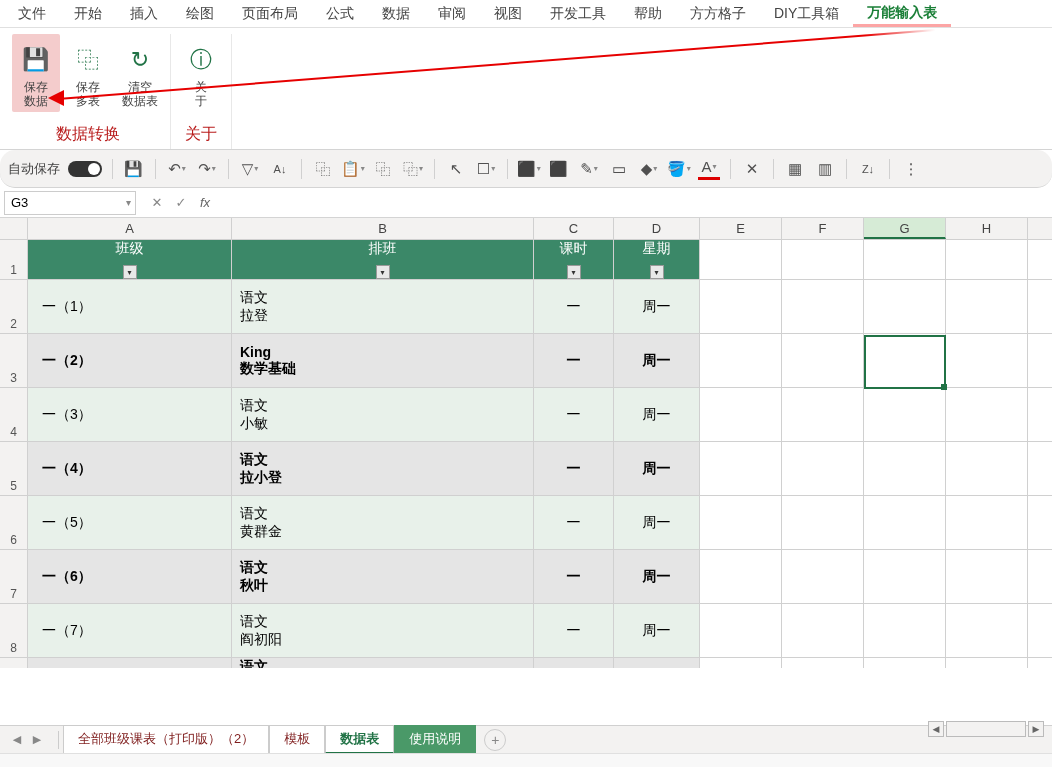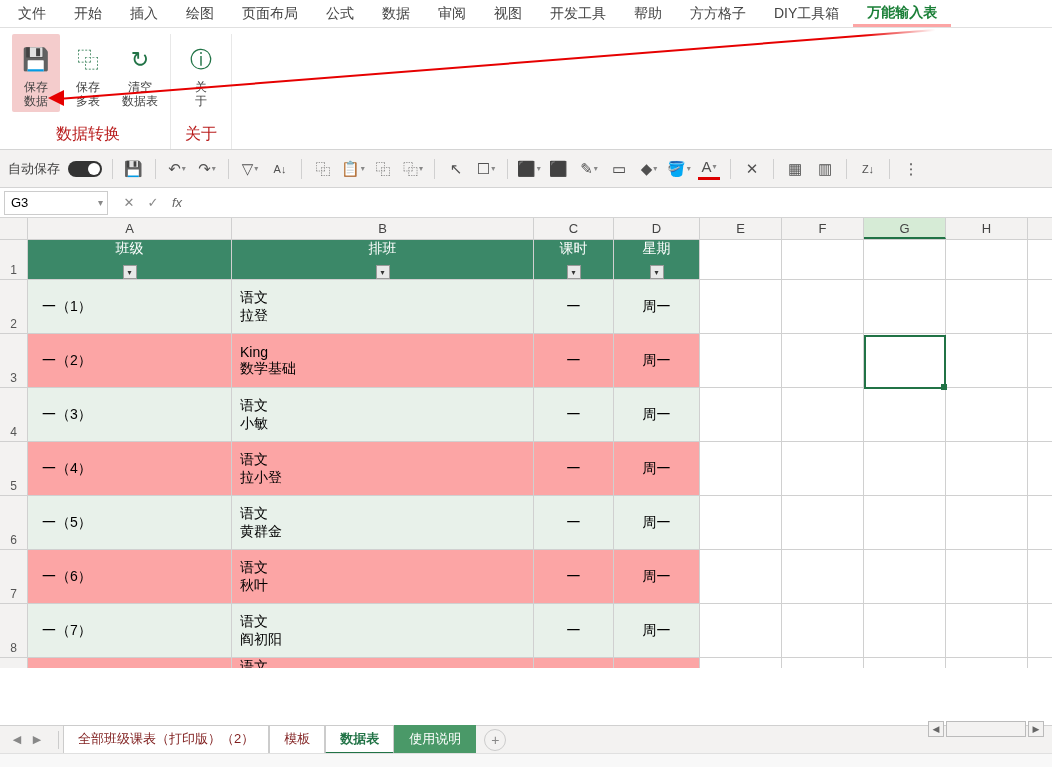--- a/index.html
+++ b/index.html
@@ -14,30 +14,30 @@
 .rbuttons { display: flex; gap: 4px; }
 .rbtn { display: flex; flex-direction: column; align-items: center; padding: 4px 6px; min-width: 48px; cursor: pointer; border-radius: 2px; }
 .rbtn.highlighted { background: #f4cccc; }
 .rbtn .ico { width: 32px; height: 32px; display: flex; align-items: center; justify-content: center; font-size: 22px; color: #217346; margin-top: 6px; }
 .rbtn .lbl { font-size: 12px; color: #444; text-align: center; line-height: 14px; margin-top: 4px; }
 .rgroup .gname { font-size: 16px; color: #b91c1c; margin-top: auto; padding: 4px 0; }
 
 .arrow-line { position: absolute; left: 58px; top: 70px; height: 2px; width: 880px; background: linear-gradient(to left, rgba(255,0,0,0) 0%, #e60000 8%, #e60000 100%); transform-origin: left center; transform: rotate(-4.5deg); pointer-events: none; z-index: 5; }
 .arrow-head { position: absolute; left: 48px; top: 62px; width: 0; height: 0; border-top: 8px solid transparent; border-bottom: 8px solid transparent; border-right: 16px solid #e60000; z-index: 6; }
 
-.qat { display: flex; align-items: center; height: 38px; background: #f3f2f1; border-bottom: 1px solid #d4d4d4; padding: 0 8px; gap: 8px; }
+.qat { display: flex; align-items: center; height: 38px; background: #f3f2f1; border-bottom: 1px solid #d4d4d4; padding: 0 8px; gap: 8px; border-radius: 15px; }
 .qat .label { font-size: 13px; color: #444; }
 .toggle { width: 34px; height: 16px; background: #333; border-radius: 8px; position: relative; cursor: pointer; }
 .toggle::after { content: ""; position: absolute; width: 12px; height: 12px; background: #fff; border-radius: 50%; top: 2px; right: 2px; }
 .qat .qbtn { width: 22px; height: 22px; display: flex; align-items: center; justify-content: center; color: #505050; cursor: pointer; font-size: 15px; }
 .qat .qbtn.drop::after { content: "▾"; font-size: 8px; margin-left: 1px; color: #888; }
 .qat .sep { width: 1px; height: 20px; background: #d0d0d0; margin: 0 2px; }
 
 .fbar { display: flex; align-items: center; height: 30px; border-bottom: 1px solid #d4d4d4; background: #fff; }
-.namebox { width: 104px; height: 24px; border: 1px solid #ccc; margin: 0 4px; display: flex; align-items: center; padding: 0 6px; font-size: 13px; position: relative; }
+.namebox { width: 132px; height: 24px; border: 1px solid #ccc; margin: 0 4px; display: flex; align-items: center; padding: 0 6px; font-size: 13px; position: relative; }
 .namebox::after { content: "▾"; position: absolute; right: 4px; color: #888; font-size: 10px; }
 .fbtns { display: flex; gap: 2px; margin: 0 6px; }
 .fbtn { width: 22px; height: 22px; display: flex; align-items: center; justify-content: center; color: #888; cursor: pointer; }
 .fx { font-style: italic; font-size: 13px; color: #666; }
 .finput { flex: 1; height: 24px; border: none; outline: none; padding: 0 6px; }
 
 .grid-wrap { height: 450px; overflow: hidden; position: relative; }
 .colh { display: flex; height: 22px; background: #f3f2f1; border-bottom: 1px solid #d0d0d0; }
 .colh .corner { width: 28px; border-right: 1px solid #d0d0d0; background: #f3f2f1; }
 .colh .ch { border-right: 1px solid #d0d0d0; text-align: center; font-size: 13px; color: #444; line-height: 22px; }
@@ -48,21 +48,21 @@
 .row { display: flex; height: 54px; border-bottom: 1px solid #d0d0d0; }
 .row.header { height: 40px; }
 .rowh { width: 28px; border-right: 1px solid #d0d0d0; background: #f3f2f1; display: flex; align-items: flex-end; justify-content: center; font-size: 12px; color: #555; padding-bottom: 2px; }
 .cell { border-right: 1px solid #d0d0d0; padding: 4px 8px; display: flex; flex-direction: column; justify-content: center; font-size: 14px; }
 .cell.center { align-items: center; }
 .c-a { width: 204px; } .c-b { width: 302px; } .c-c { width: 80px; } .c-d { width: 86px; } .c-e { width: 82px; } .c-f { width: 82px; } .c-g { width: 82px; } .c-h { width: 82px; }
 
 .thdr { background: #3b8868; color: #fff; display: flex; align-items: center; justify-content: space-between; padding: 0 10px; }
 .thdr .dd { width: 14px; height: 14px; background: #e8e8e8; border: 1px solid #999; display: flex; align-items: center; justify-content: center; font-size: 8px; color: #333; }
 .stripe-even { background: #e8f1ea; }
-.stripe-odd { background: #fca5a5; }
+.stripe-odd { background: #e5e5e5; font-weight: bold; }
 
 .selcell { position: absolute; border: 2px solid #217346; background: transparent; pointer-events: none; }
 .selcell .fill { position: absolute; right: -3px; bottom: -3px; width: 6px; height: 6px; background: #217346; }
 
 .tabs { position: absolute; bottom: 14px; left: 0; right: 0; height: 28px; display: flex; align-items: center; background: #f3f2f1; border-top: 1px solid #d0d0d0; }
 .tabnav { display: flex; gap: 2px; padding: 0 8px; }
 .tabnav span { width: 18px; height: 18px; display: flex; align-items: center; justify-content: center; color: #888; cursor: pointer; font-size: 11px; }
 .tabsep { width: 1px; height: 18px; background: #ccc; margin: 0 4px; }
 .tab { padding: 4px 14px; background: #fff; border: 1px solid #ccc; border-bottom: none; border-radius: 0; font-size: 13px; color: #7f1d1d; cursor: pointer; }
 .tab.active { background: #fff; color: #217346; font-weight: 600; border-bottom: 2px solid #217346; }

